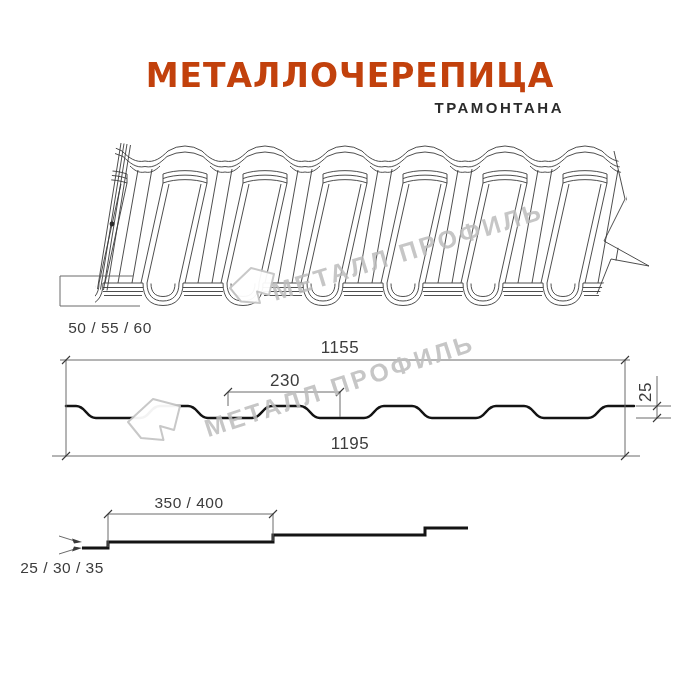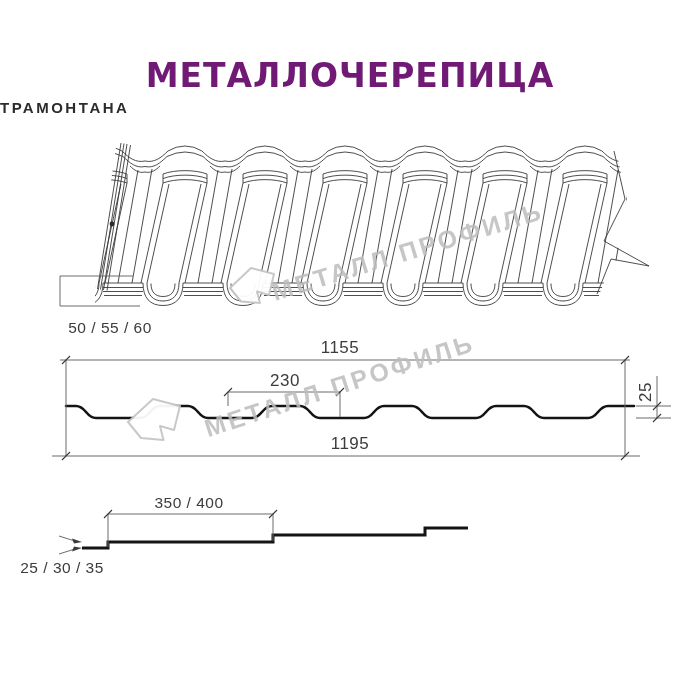--- a/index.html
+++ b/index.html
@@ -2,25 +2,25 @@
 <html><head>
 <meta charset="utf-8">
 <style>
   html,body{margin:0;padding:0;}
   body{
     width:700px;height:700px;background:#ffffff;position:relative;overflow:hidden;
     font-family:"Liberation Sans","DejaVu Sans",sans-serif;
   }
   .title{
     position:absolute;top:56px;left:0;width:700px;text-align:center;
-    font-size:33px;font-weight:800;letter-spacing:1px;color:#701a75;
+    font-size:33px;font-weight:800;letter-spacing:1px;color:#c2410c;
     font-family:"DejaVu Sans","Liberation Sans",sans-serif;
   }
   .subtitle{
-    position:absolute;top:99px;left:0;width:564px;text-align:left;
+    position:absolute;top:99px;left:0;width:564px;text-align:right;
     font-size:15px;font-weight:600;letter-spacing:2.5px;color:#2b2b2b;
   }
   svg{position:absolute;left:0;top:0;}
   .thin{stroke:#3a3a3a;stroke-width:0.9;fill:none;}
   .dimline{stroke:#6b6b6b;stroke-width:1;fill:none;}
   .tick{stroke:#3a3a3a;stroke-width:1.1;fill:none;}
   .profile{stroke:#141414;stroke-width:2.6;fill:none;stroke-linejoin:round;stroke-linecap:round;}
   .step{stroke:#141414;stroke-width:3;fill:none;stroke-linejoin:miter;}
   .dimtext{fill:#3c3c3c;font-size:17px;letter-spacing:0.5px;}
   .dimtext-sm{fill:#3c3c3c;font-size:15.5px;letter-spacing:0.5px;}

